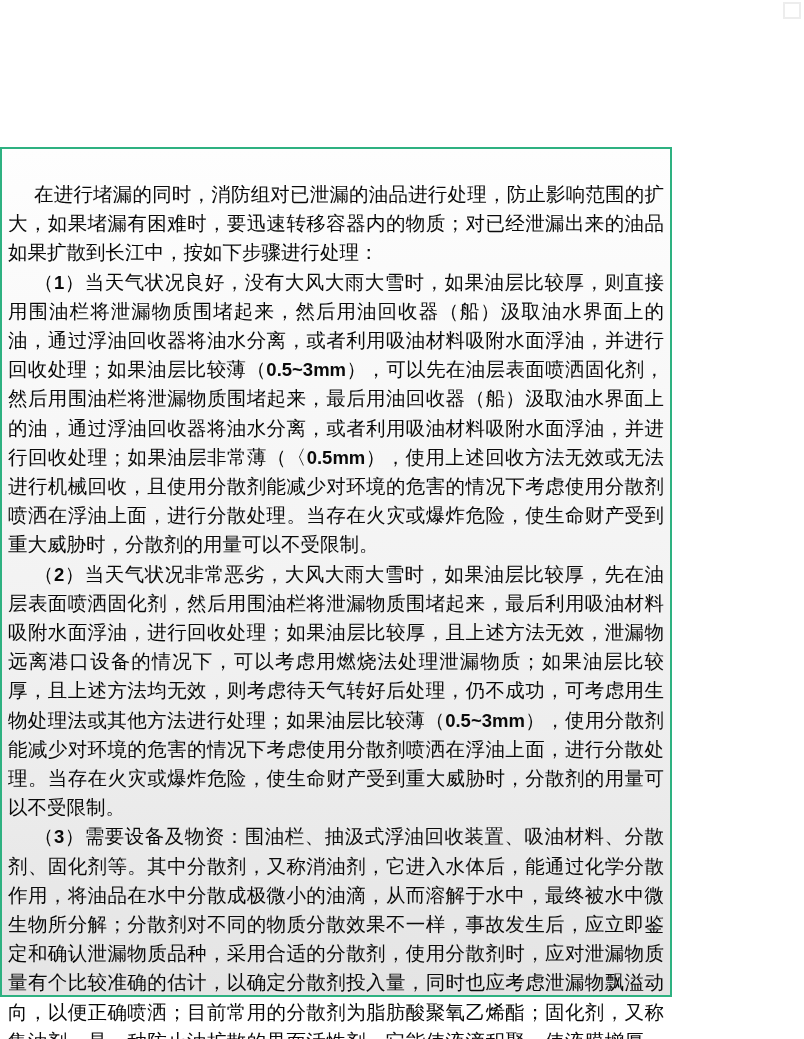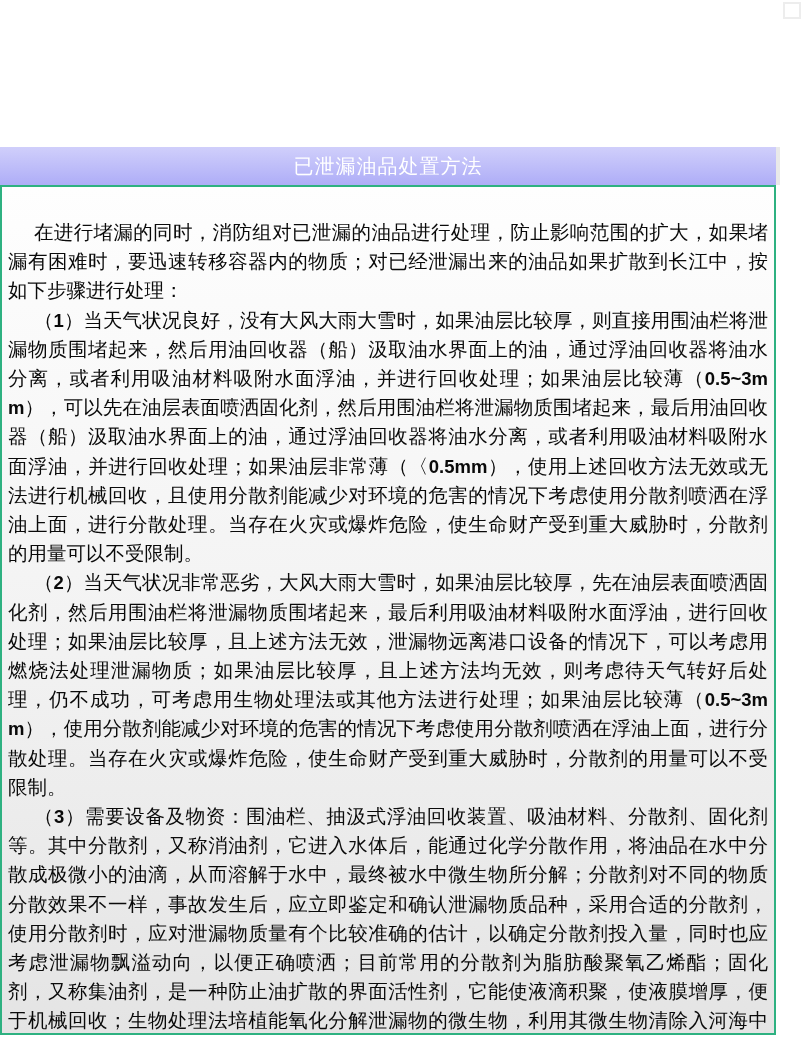--- a/index.html
+++ b/index.html
@@ -48,21 +48,21 @@
     margin: 0;
     font-size: 20px;
     font-weight: normal;
     color: #ffffff;
     letter-spacing: 1px;
     font-family: "Liberation Serif", "DejaVu Serif", serif;
   }
 
   .content {
     box-sizing: border-box;
-    width: 776px;
+    width: 672px;
     height: 850px;
     border: 2px solid #2eb181;
     background: linear-gradient(to bottom, #fefefe 0%, #f2f2f2 55%, #e4e4e4 100%);
     padding: 31px 6px 0 6px;
   }
 
   .content p {
     margin: 0;
     font-size: 19.5px;
     line-height: 29.2px;
@@ -79,23 +79,20 @@
     font-size: 18.5px;
   }
 </style>
 </head>
 <body>
 
 <span class="img-placeholder"></span>
 
 <section class="slide">
 
-  <header class="titlebar">
-    <h1>已泄漏油品处置方法</h1>
-  </header>
 
   <div class="content">
     <p><span class="seg">在进行堵漏的同时，消防组对已泄漏的油品进行处理，防止影响范围的扩大，如果堵漏有困难时，要迅速转移容器内的物质；对已经泄漏出来的油品如果扩散到长江中，按如下步骤进行处理：</span></p>
     <p><span class="seg">（</span><span class="seg seg-bold">1</span><span class="seg">）当天气状况良好，没有大风大雨大雪时，如果油层比较厚，则直接用围油栏将泄漏物质围堵起来，然后用油回收器（船）汲取油水界面上的油，通过浮油回收器将油水分离，或者利用吸油材料吸附水面浮油，并进行回收处理；如果油层比较薄（</span><span class="seg seg-bold">0.5~3mm</span><span class="seg">），可以先在油层表面喷洒固化剂，然后用围油栏将泄漏物质围堵起来，最后用油回收器（船）汲取油水界面上的油，通过浮油回收器将油水分离，或者利用吸油材料吸附水面浮油，并进行回收处理；如果油层非常薄（〈</span><span class="seg seg-bold">0.5mm</span><span class="seg">），使用上述回收方法无效或无法进行机械回收，且使用分散剂能减少对环境的危害的情况下考虑使用分散剂喷洒在浮油上面，进行分散处理。当存在火灾或爆炸危险，使生命财产受到重大威胁时，分散剂的用量可以不受限制。</span></p>
     <p><span class="seg">（</span><span class="seg seg-bold">2</span><span class="seg">）当天气状况非常恶劣，大风大雨大雪时，如果油层比较厚，先在油层表面喷洒固化剂，然后用围油栏将泄漏物质围堵起来，最后利用吸油材料吸附水面浮油，进行回收处理；如果油层比较厚，且上述方法无效，泄漏物远离港口设备的情况下，可以考虑用燃烧法处理泄漏物质；如果油层比较厚，且上述方法均无效，则考虑待天气转好后处理，仍不成功，可考虑用生物处理法或其他方法进行处理；如果油层比较薄（</span><span class="seg seg-bold">0.5~3mm</span><span class="seg">），使用分散剂能减少对环境的危害的情况下考虑使用分散剂喷洒在浮油上面，进行分散处理。当存在火灾或爆炸危险，使生命财产受到重大威胁时，分散剂的用量可以不受限制。</span></p>
     <p><span class="seg">（</span><span class="seg seg-bold">3</span><span class="seg">）需要设备及物资：围油栏、抽汲式浮油回收装置、吸油材料、分散剂、固化剂等。其中分散剂，又称消油剂，它进入水体后，能通过化学分散作用，将油品在水中分散成极微小的油滴，从而溶解于水中，最终被水中微生物所分解；分散剂对不同的物质分散效果不一样，事故发生后，应立即鉴定和确认泄漏物质品种，采用合适的分散剂，使用分散剂时，应对泄漏物质量有个比较准确的估计，以确定分散剂投入量，同时也应考虑泄漏物飘溢动向，以便正确喷洒；目前常用的分散剂为脂肪酸聚氧乙烯酯；固化剂，又称集油剂，是一种防止油扩散的界面活性剂，它能使液滴积聚，使液膜增厚，便于机械回收；生物处理法培植能氧化分解泄漏物的微生物，利用其微生物清除入河海中的泄漏物质，该方法在石油的泄漏处理中曾经用过，其使用效果及对生态的影响未知。</span></p>
   </div>
 
 </section>
 

